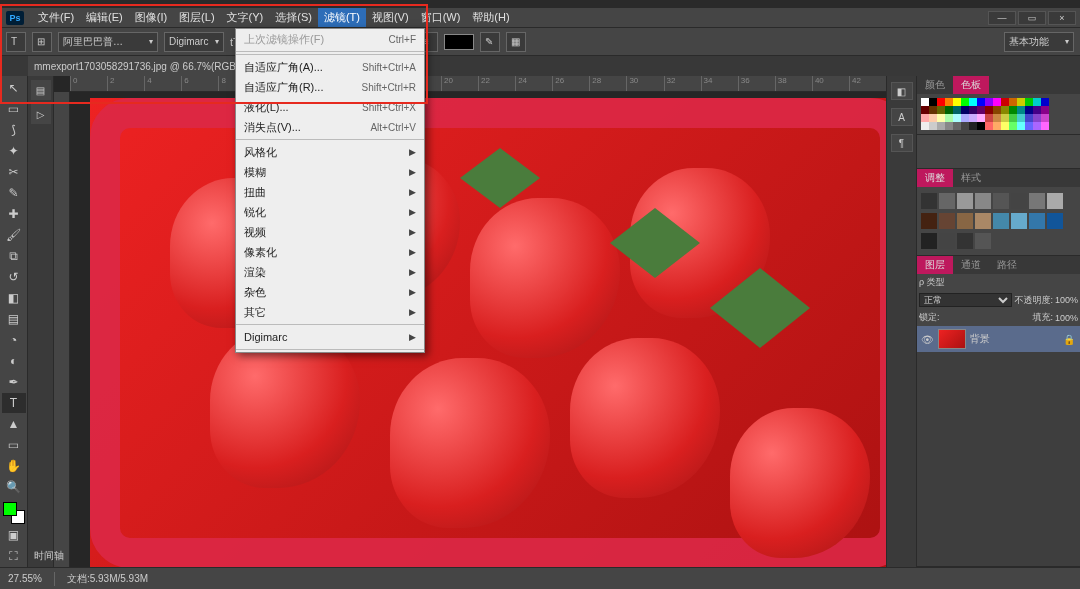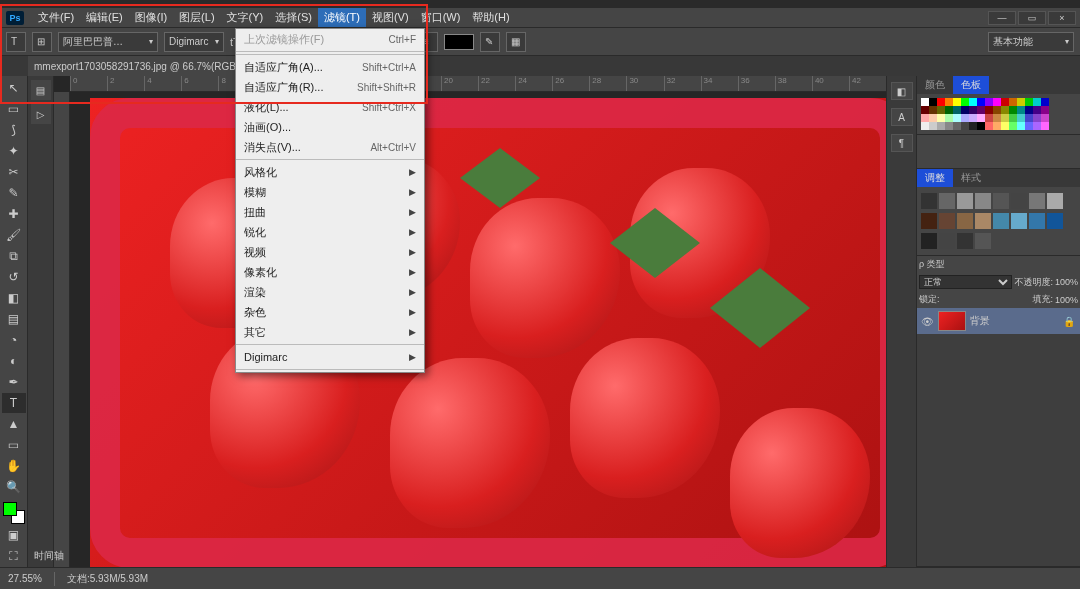--- a/index.html
+++ b/index.html
@@ -35,21 +35,21 @@
   .ruler-h span { width:40px; border-left:1px solid #666; padding-left:2px; }
   .ruler-v { position: absolute; top: 16px; left: 0; bottom: 0; width: 16px; background: #454545; border-right: 1px solid #2a2a2a; }
   .canvas { position: absolute; top: 22px; left: 36px; width: 820px; height: 470px; background: linear-gradient(135deg,#e22 0%,#a11 100%); overflow: hidden; }
   .basket { position:absolute; inset:0; border:30px solid rgba(220,40,70,0.9); border-radius:40px;}
   .strawberry { position:absolute; border-radius:50% 50% 60% 40%; background: radial-gradient(circle at 30% 30%, #ff6b6b, #d91f1f 60%, #a01515); }
   .leaf { position:absolute; background:#4a7c3c; }
   .right-panels { width: 164px; background: #3a3a3a; display: flex; flex-direction: column; border-left: 1px solid #2a2a2a; }
   .panel { background: #454545; border-bottom: 1px solid #2a2a2a; }
   .panel-tabs { height: 18px; display: flex; background: #383838; }
   .panel-tab { padding: 2px 8px; font-size: 10px; color: #999; }
-  .panel-tab.active { background: #1d4ed8; color: #ddd; }
+  .panel-tab.active { background: #be185d; color: #ddd; }
   .color-panel-body { padding: 4px; }
   .color-grid { display: grid; grid-template-columns: repeat(16, 8px); gap: 0; }
   .color-grid div { width: 8px; height: 8px; }
   .charstyle-body { padding: 4px; display:flex; flex-direction:column; gap:2px; }
   .adjust-body { padding: 4px; }
   .swatch-row { display:flex; gap:2px; flex-wrap:wrap; padding:2px 0;}
   .swatch-row div { width:16px; height:16px; }
   .layers-body { background:#3e3e3e; }
   .layers-ctrl { display:flex; gap:2px; padding:2px; font-size:9px; align-items:center;}
   .layers-ctrl select { background:#333; color:#ccc; border:1px solid #222; font-size:9px; flex:1;}
@@ -101,21 +101,21 @@
   <span>tT</span>
   <input class="opt-num" value="110" style="">
   <span>aa</span>
   <div class="opt-dd" style="width:50px">平滑</div>
   <div class="opt-btn">≡</div>
   <div class="opt-btn">≡</div>
   <div class="opt-btn">≡</div>
   <div class="color-swatch"></div>
   <div class="opt-btn">✎</div>
   <div class="opt-btn">▦</div>
-  <div class="opt-dd workspace-dd" style="width:86px">基本功能</div>
+  <div class="opt-dd workspace-dd" style="width:70px">基本功能</div>
 </div>
 
 <div class="tabstrip">
   <div class="doc-tab">
     <span>mmexport1703058291736.jpg @ 66.7%(RGB/8)</span>
     <span class="close">×</span>
   </div>
 </div>
 
 <div class="main">
@@ -310,20 +310,25 @@
         <div class="swatch-row" id="adjrow3">
             <div style="background: rgb(34, 34, 34);"></div>
             <div style="background: rgb(68, 68, 68);"></div>
             <div style="background: rgb(51, 51, 51);"></div>
             <div style="background: rgb(85, 85, 85);"></div>
           </div>
       </div>
     </div>
 
     <div class="panel" style="flex:1;display:flex;flex-direction:column">
+      <div class="panel-tabs">
+        <div class="panel-tab active">图层</div>
+        <div class="panel-tab">通道</div>
+        <div class="panel-tab">路径</div>
+      </div>
       <div class="layers-ctrl">
         <span>ρ 类型</span>
         <span style="flex:1"></span>
       </div>
       <div class="layers-ctrl">
         <select><option>正常</option></select>
         <span>不透明度:</span>
         <span>100%</span>
       </div>
       <div class="layers-ctrl">
@@ -357,30 +362,27 @@
       <span class="shortcut">Ctrl+F</span>
   </div>
   <div class="dm-sep"></div>
   <div class="dm-sep"></div>
   <div class="dm-item">
     <span>自适应广角(A)...</span>
       <span class="shortcut">Shift+Ctrl+A</span>
   </div>
   <div class="dm-item">
     <span>自适应广角(R)...</span>
-      <span class="shortcut">Shift+Shift+R</span>
+      <span class="shortcut">Shift+Ctrl+R</span>
   </div>
   <div class="dm-item">
     <span>液化(L)...</span>
       <span class="shortcut">Shift+Ctrl+X</span>
   </div>
   <div class="dm-item">
-      <span>油画(O)...</span>
-    </div>
-  <div class="dm-item">
     <span>消失点(V)...</span>
       <span class="shortcut">Alt+Ctrl+V</span>
   </div>
   <div class="dm-sep"></div>
   <div class="dm-item">
       <span>风格化</span>
       <span class="arrow">▶</span>
     </div>
   <div class="dm-item">
       <span>模糊</span>

